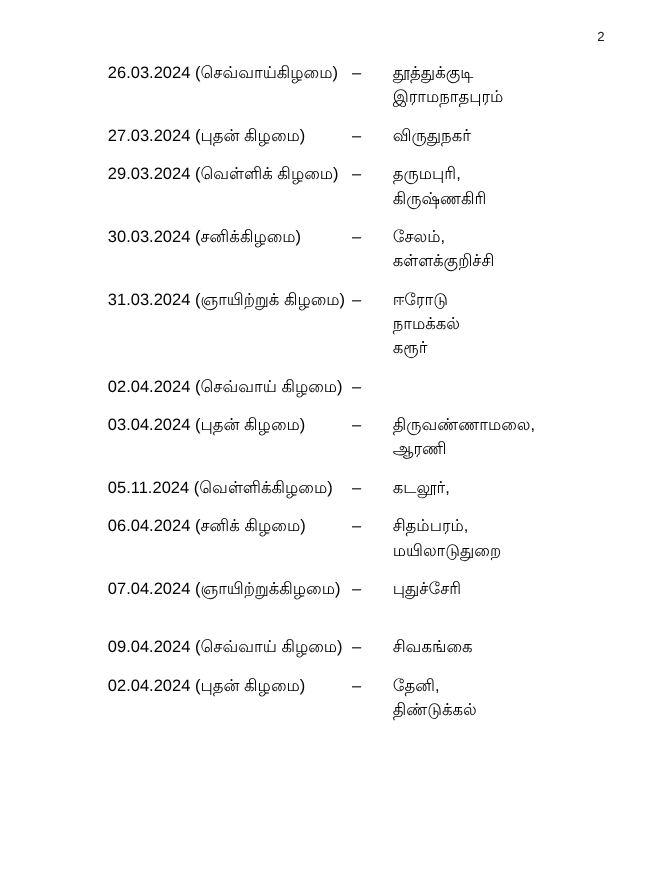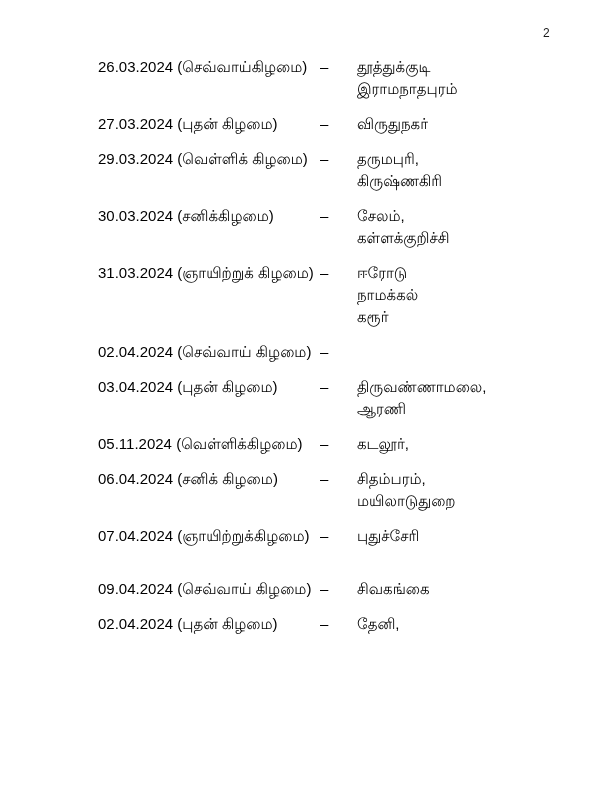--- a/index.html
+++ b/index.html
@@ -187,16 +187,17 @@
   </div>
 
   <div class="entry">
     <div class="cell-date">
       <span>02.04.2024</span>
       <span> (புதன் கிழமை)</span>
     </div>
     <div class="cell-dash">–</div>
     <div class="cell-places">
           <div>தேனி,</div>
+          <div>திண்டுக்கல்</div>
         </div>
   </div>
 </div>
 </div>
 
 </body></html>

